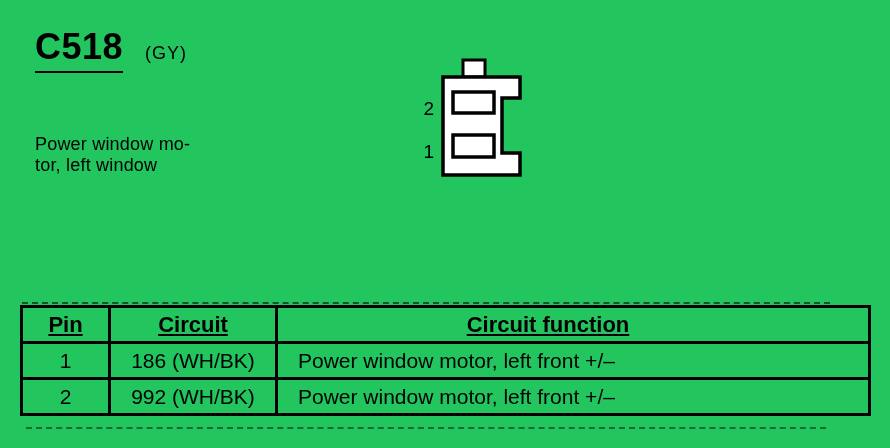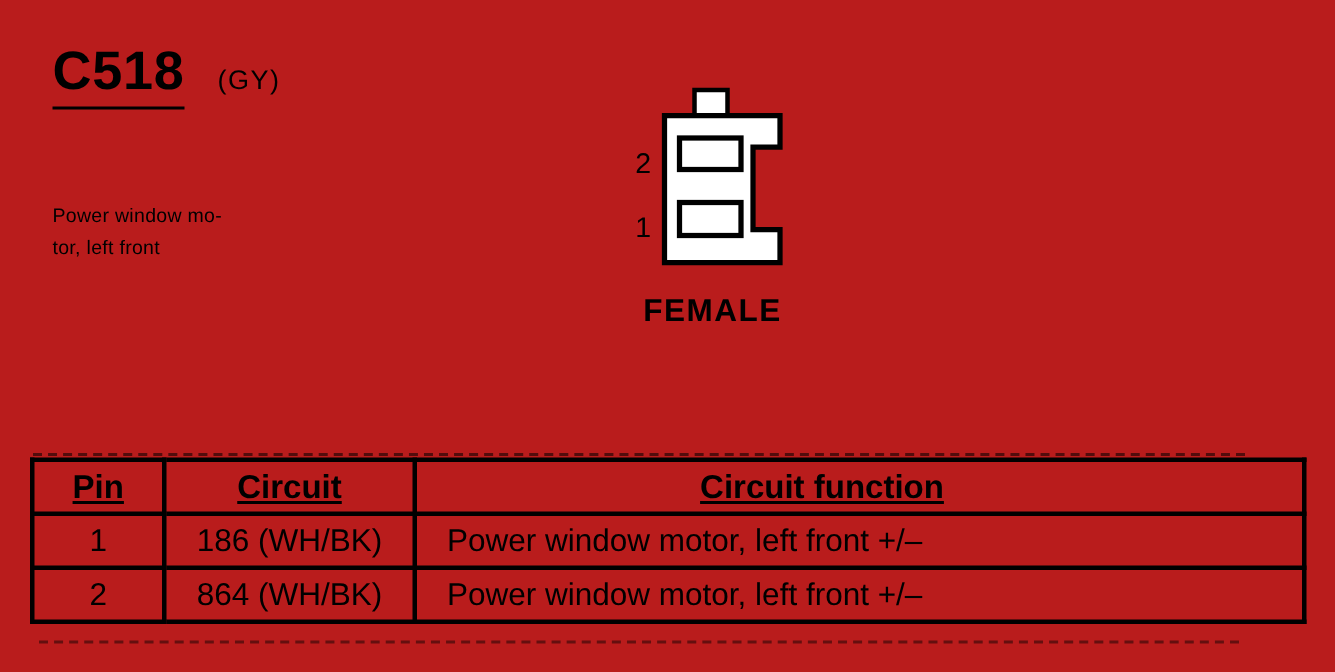--- a/index.html
+++ b/index.html
@@ -1,21 +1,21 @@
 <!DOCTYPE html>
 <html><head>
 <meta charset="utf-8">
 <style>
   * { margin: 0; padding: 0; box-sizing: border-box; }
   html, body { background: #ffffff; }
   .page {
     position: relative;
     width: 890px;
     height: 448px;
-    background: #b91c1c;
+    background: #22c55e;
     color: #000000;
     font-family: "Liberation Sans", sans-serif;
     overflow: hidden;
   }
 
   
   .conn-header { position: absolute; left: 35px; top: 28px; }
   .conn-id {
     display: inline-block;
     font-size: 36px;
@@ -29,21 +29,21 @@
     font-size: 18px;
     margin-left: 22px;
     letter-spacing: 1px;
   }
   .part-no {
     position: absolute; left: 35px; top: 82px;
     font-size: 28px; font-weight: bold; letter-spacing: 1px;
   }
   .conn-desc {
     position: absolute; left: 35px; top: 134px;
-    font-size: 13px; line-height: 20.5px; letter-spacing: 0.2px;
+    font-size: 18px; line-height: 20.5px; letter-spacing: 0.2px;
   }
 
   
   .connector-fig { position: absolute; left: 405px; top: 48px; width: 140px; }
   .connector-fig svg { display: block; }
   .pin-num {
     font-family: "Liberation Sans", sans-serif;
     font-size: 19px;
     fill: #000;
   }
@@ -88,37 +88,36 @@
 </head>
 <body>
 
 <div class="page">
 
   <div class="conn-header">
     <span class="conn-id">C518</span><span class="conn-color">(GY)</span>
   </div>
   <div class="conn-desc">
     <span>Power window mo-</span><br>
-    <span>tor, left front</span>
+    <span>tor, left window</span>
   </div>
 
   <figure class="connector-fig">
     <svg width="140" height="132" viewBox="0 0 140 132">
 
       <rect x="58" y="12" width="22" height="17" fill="#ffffff" stroke="#000000" stroke-width="3"></rect>
 
       <path d="M 38 29 H 115 V 50 H 97 V 105 H 115 V 127 H 38 Z" fill="#ffffff" stroke="#000000" stroke-width="3.5" stroke-linejoin="miter"></path>
 
       <rect x="48" y="44" width="41" height="21" fill="#ffffff" stroke="#000000" stroke-width="3.5"></rect>
       <rect x="48" y="87" width="41" height="22" fill="#ffffff" stroke="#000000" stroke-width="3.5"></rect>
 
       <text class="pin-num" x="29" y="67" text-anchor="end">2</text>
       <text class="pin-num" x="29" y="110" text-anchor="end">1</text>
     </svg>
-    <figcaption class="gender-caption">FEMALE</figcaption>
   </figure>
 
   <div class="scan-dash-top"></div>
   <div class="scan-dash-bottom"></div>
 
   <table class="pinout">
     <colgroup>
       <col style="width:88px">
       <col style="width:167px">
       <col style="width:593px">
@@ -131,19 +130,19 @@
       </tr>
     </thead>
     <tbody>
       <tr>
         <td class="cell-pin">1</td>
         <td class="cell-circuit">186 (WH/BK)</td>
         <td class="cell-function">Power window motor, left front +/–</td>
       </tr>
       <tr>
         <td class="cell-pin">2</td>
-        <td class="cell-circuit">864 (WH/BK)</td>
+        <td class="cell-circuit">992 (WH/BK)</td>
         <td class="cell-function">Power window motor, left front +/–</td>
       </tr>
     </tbody>
   </table>
 
 </div>
 
 </body></html>

